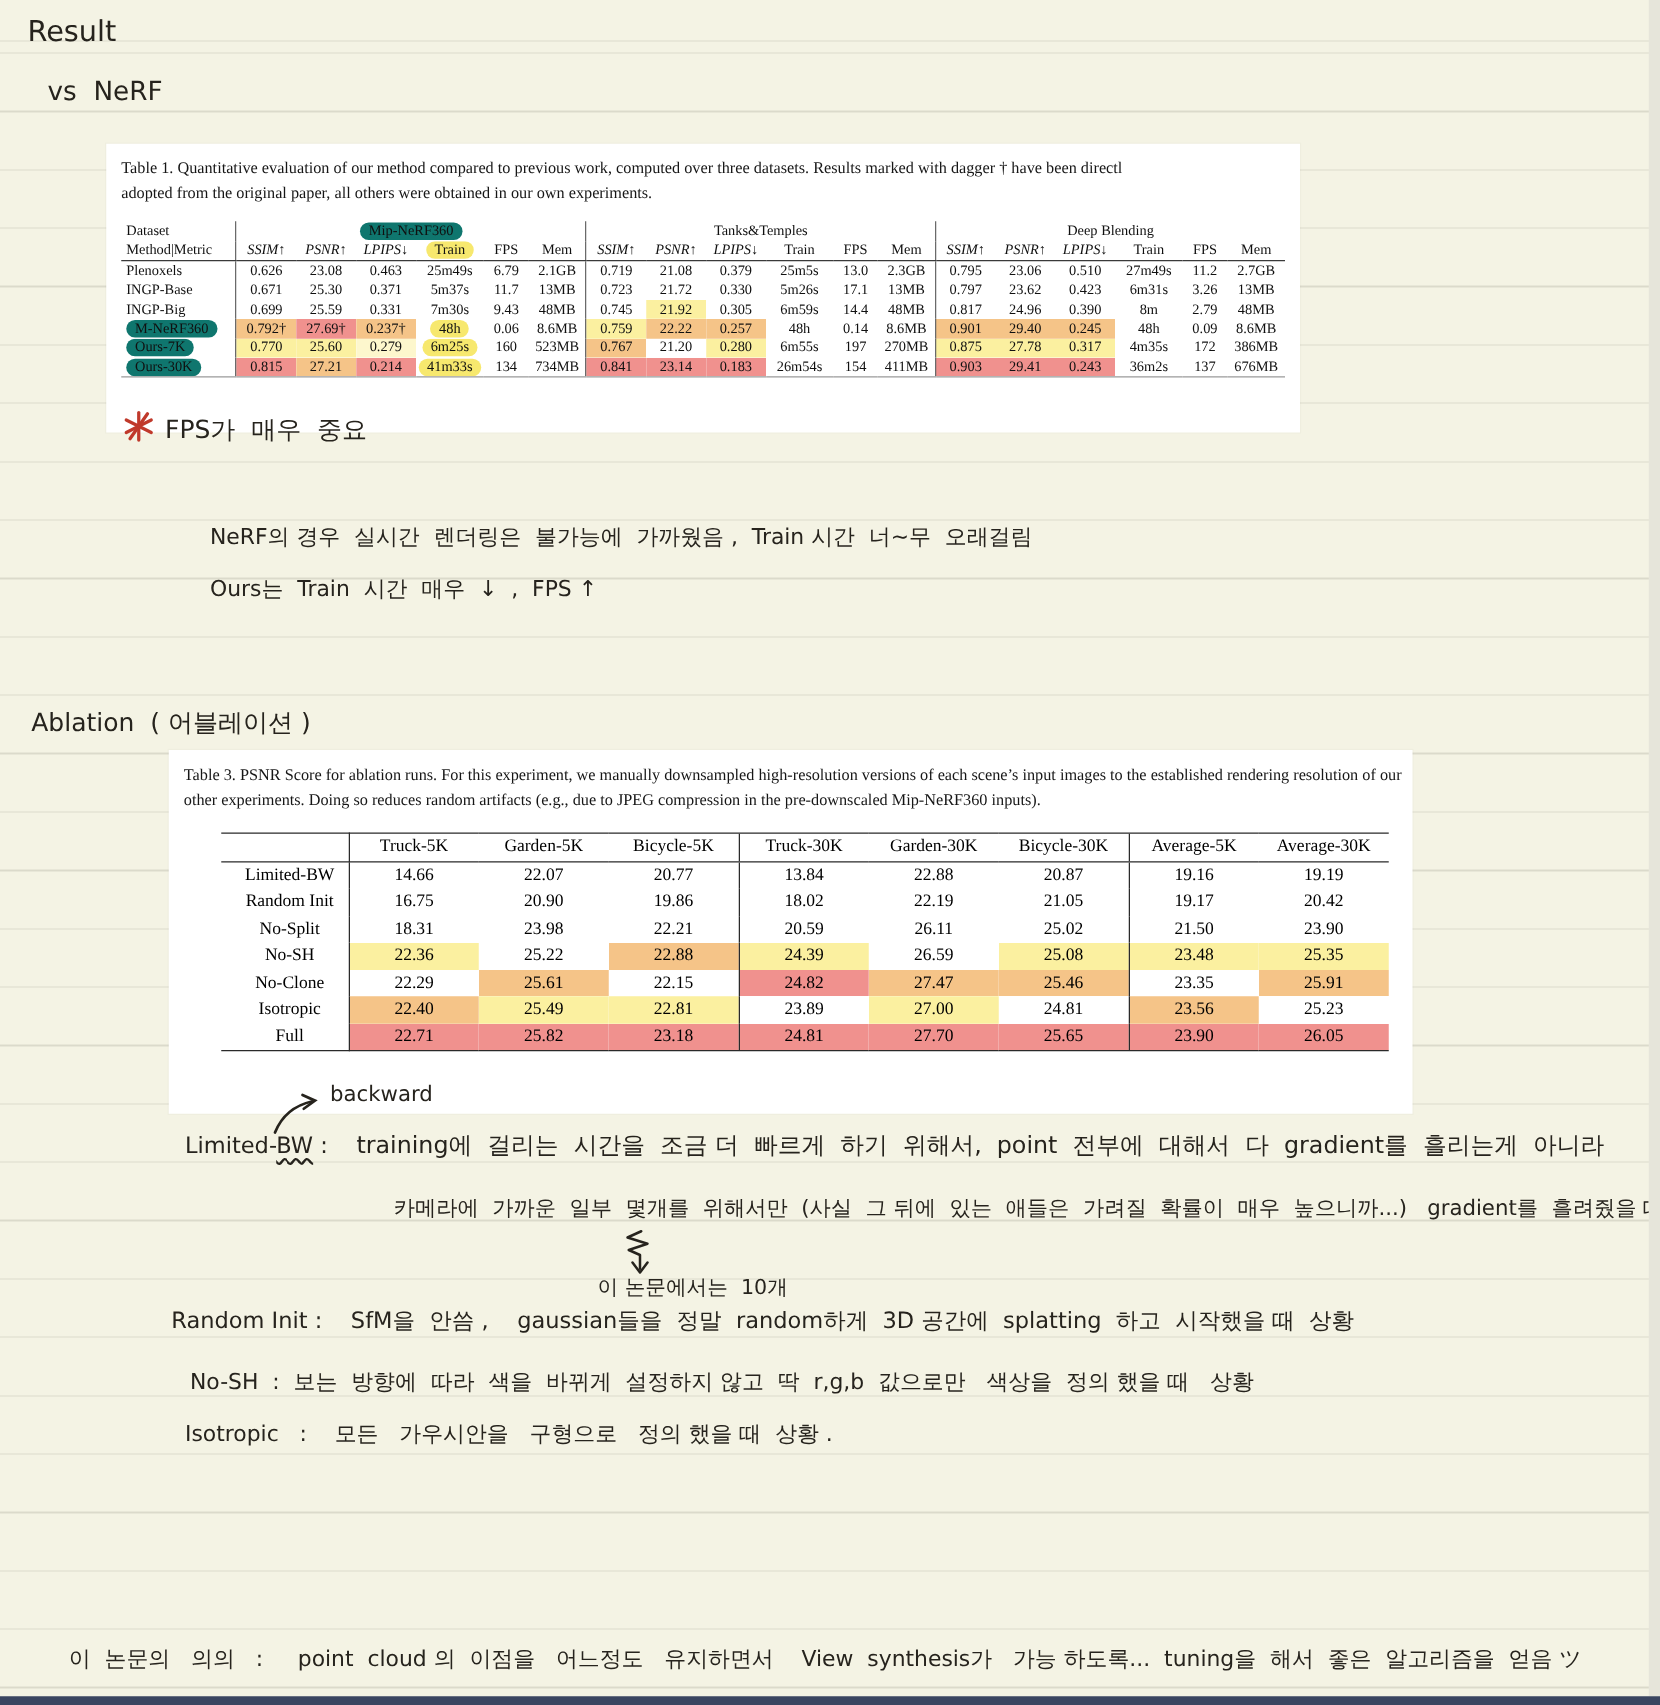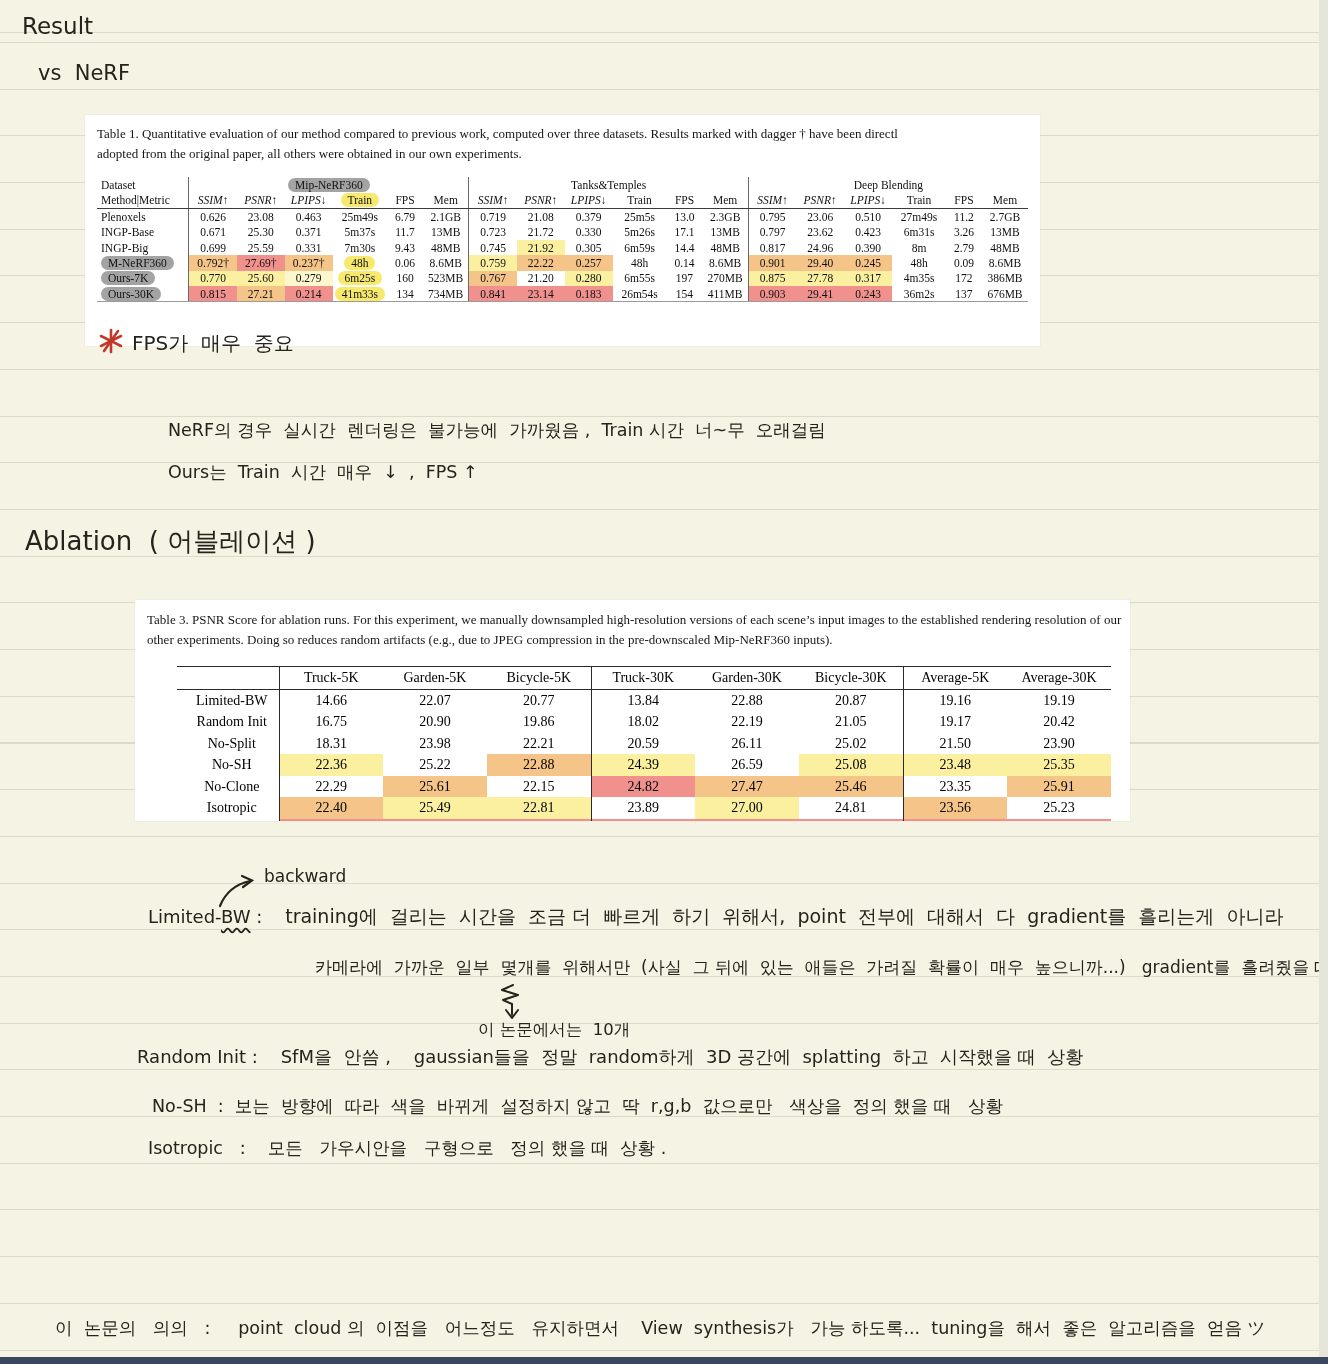--- a/index.html
+++ b/index.html
@@ -24,21 +24,21 @@
   .t3{font-family:"Liberation Serif",serif;font-size:14px;color:#000000;margin:16px 0 0 30px;}
   .t3 th,.t3 td{font-weight:normal;text-align:center;padding:0 2px;height:21.5px;overflow:hidden;white-space:nowrap;}
   .t3 thead th{border-top:1.3px solid #2a2a2a;border-bottom:1.3px solid #2a2a2a;}
   .t3 tbody tr:last-child td{border-bottom:1.3px solid #2a2a2a;}
   .t3 .label{text-align:center;padding-left:10px;border-right:1px solid #2a2a2a;}
   .t3 .sep{border-left:1px solid #2a2a2a;}
   .hl-y{background:#fbf0a0;}
   .hl-ly{background:#fdf7cd;}
   .hl-o{background:#f5c488;}
   .hl-r{background:#f0918e;}
-  .blob-p{background:#a3a3a3;border-radius:10px;padding:1px 7px;}
+  .blob-p{background:#0f766e;border-radius:10px;padding:1px 7px;}
   .blob-hy{background:#f7e86e;border-radius:9px;padding:1px 7px;}
   .notes{font-family:"DejaVu Sans",sans-serif;}
   .wavy{text-decoration:underline wavy #26231d;text-underline-offset:4px;}
   .bottom-bar{position:absolute;left:0;bottom:0;width:1328px;height:7px;background:#3a4560;}
   .scrollbar{position:absolute;right:0;top:0;width:9px;height:1357px;background:#e6e5da;}
   svg{position:absolute;overflow:visible;}
 </style>
 </head>
 <body>
 
@@ -237,23 +237,23 @@
       <path d="M13,2 L13,24"></path>
         <path d="M3,8 L23,18"></path>
         <path d="M23,8 L3,18"></path>
         <path d="M6,23 L20,3"></path>
     </g>
   </svg>
   <div class="hw notes" style="left:132px;top:331px;font-size:20px;">FPS가  매우  중요</div>
   <div class="hw notes" style="left:168px;top:420px;font-size:17.5px;">NeRF의 경우  실시간  렌더링은  불가능에  가까웠음 ,  Train 시간  너~무  오래걸림</div>
   <div class="hw notes" style="left:168px;top:462px;font-size:17.5px;">Ours는  Train  시간  매우  ↓  ,  FPS ↑</div>
 
-  <div class="hw notes" style="left:25px;top:525px;font-size:26px;">Ablation  ( 어블레이션 )</div>
-
-  <div class="paper" style="left:135px;top:600px;width:995px;height:221px;padding:10px 12px;">
+  <div class="hw notes" style="left:25px;top:566px;font-size:20px;">Ablation  ( 어블레이션 )</div>
+
+  <div class="paper" style="left:135px;top:600px;width:995px;height:291px;padding:10px 12px;">
     <div class="cap wrap" style="width:975px;">Table 3.  PSNR Score for ablation runs. For this experiment, we manually downsampled high-resolution versions of each scene’s input images to the established rendering resolution of our other experiments. Doing so reduces random artifacts (e.g., due to JPEG compression in the pre-downscaled Mip-NeRF360 inputs).</div>
     <table class="t3">
         <colgroup>
           <col style="width: 102px;">
           <col style="width: 104px;">
           <col style="width: 104px;">
           <col style="width: 104px;">
           <col style="width: 104px;">
           <col style="width: 104px;">
           <col style="width: 104px;">

